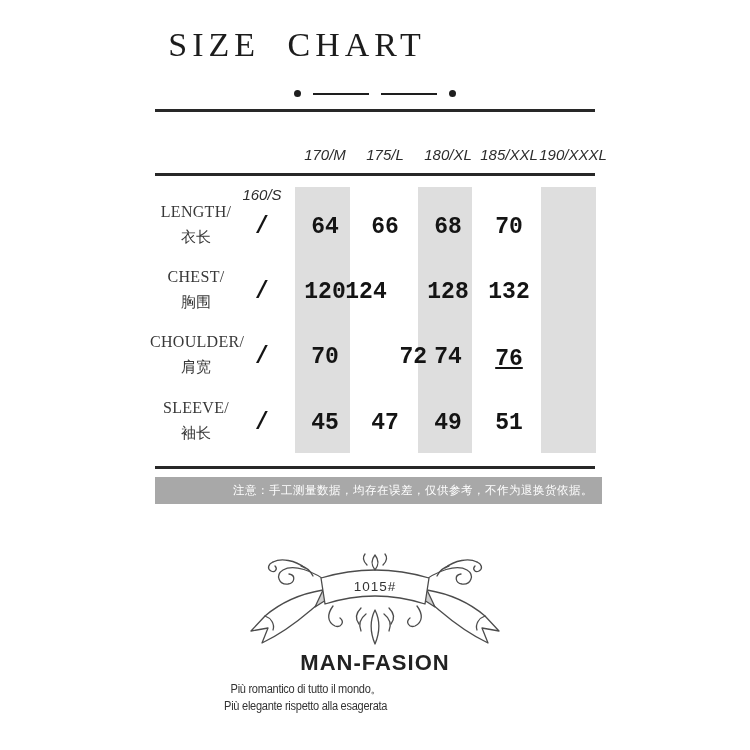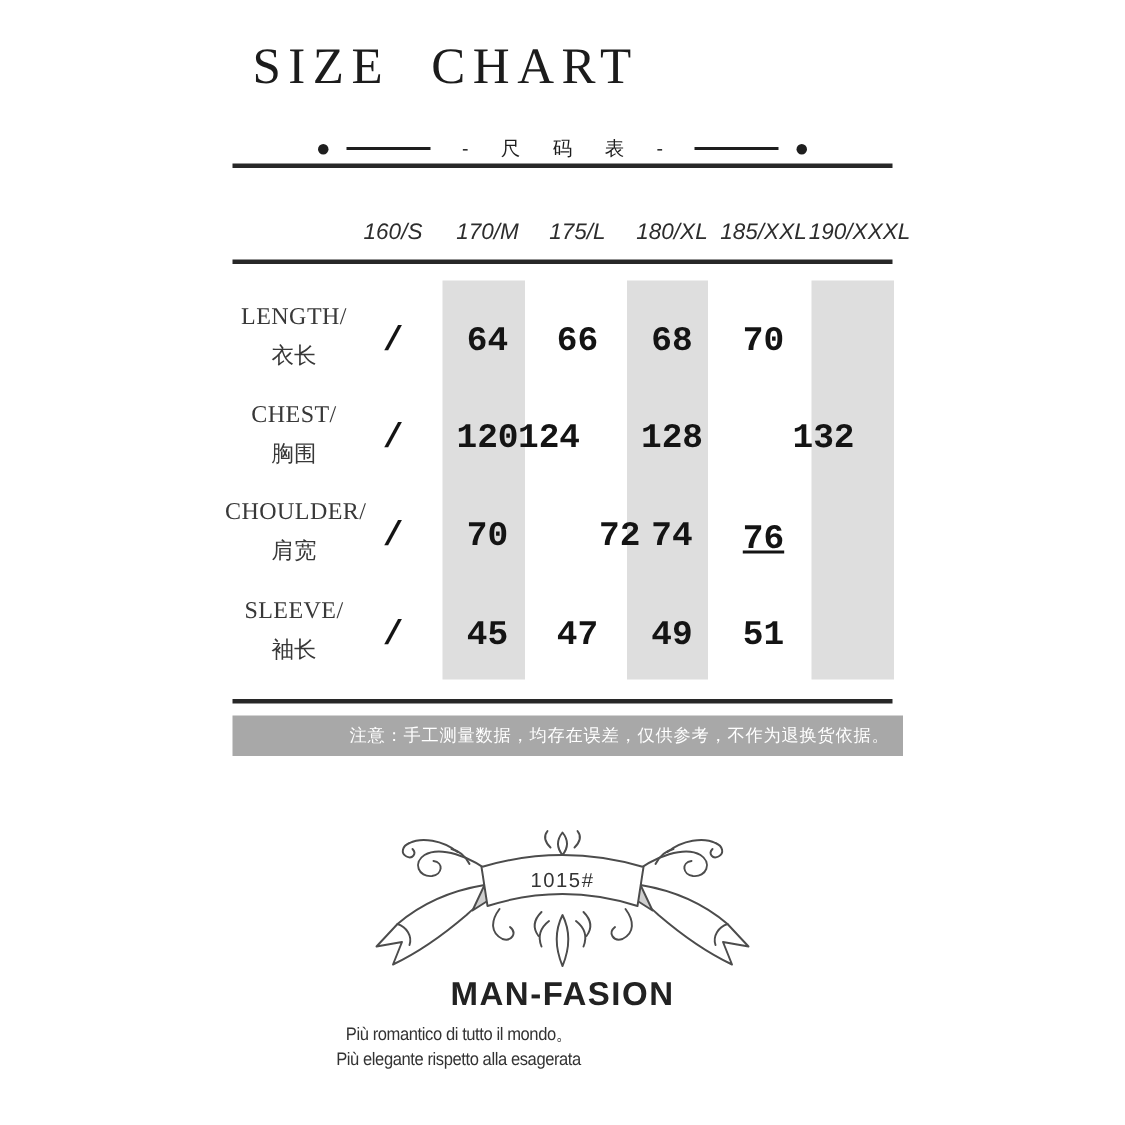--- a/index.html
+++ b/index.html
@@ -68,33 +68,32 @@
 </style>
 </head>
 <body>
 
 <div>
 
   <div class="abs title">SIZE CHART</div>
   <div class="abs subtitle-row">
     <span class="dot"></span>
     <span class="hline"></span>
-    <span class="subtitle-text">- 尺 码 表 -</span>
     <span class="hline"></span>
     <span class="dot"></span>
   </div>
 
   <div class="abs rule rule1"></div>
   <div class="abs rule rule2"></div>
   <div class="abs rule rule3"></div>
   <div class="abs stripe stripe-1"></div>
   <div class="abs stripe stripe-2"></div>
   <div class="abs stripe stripe-3"></div>
 
-  <div class="abs col-head" style="left:220px;">160/S</div>
+  <div class="abs col-head" style="left:220px;margin-top:40px;">160/S</div>
   <div class="abs col-head" style="left:283px;">170/M</div>
   <div class="abs col-head" style="left:343px;">175/L</div>
   <div class="abs col-head" style="left:406px;">180/XL</div>
   <div class="abs col-head" style="left:467px;">185/XXL</div>
   <div class="abs col-head" style="left:531px;">190/XXXL</div>
 
   <div class="abs row-label" style="top:203px;">
     <div class="en">LENGTH/</div>
     <div class="cn">衣长</div>
   </div>
@@ -106,21 +105,21 @@
   <div class="abs cell" style="left:527px;top:214px;"></div>
 
   <div class="abs row-label" style="top:268px;">
     <div class="en">CHEST/</div>
     <div class="cn">胸围</div>
   </div>
   <div class="abs cell" style="left:220px;top:279px;">/</div>
   <div class="abs cell" style="left:283px;top:279px;">120</div>
   <div class="abs cell" style="left:324px;top:279px;">124</div>
   <div class="abs cell" style="left:406px;top:279px;">128</div>
-  <div class="abs cell" style="left:467px;top:279px;padding-left:40px;">132</div>
+  <div class="abs cell" style="left:467px;top:279px;">132</div>
   <div class="abs cell" style="left:527px;top:279px;"></div>
 
   <div class="abs row-label" style="top:333px;">
     <div class="en">CHOULDER/</div>
     <div class="cn">肩宽</div>
   </div>
   <div class="abs cell" style="left:220px;top:344px;">/</div>
   <div class="abs cell" style="left:283px;top:344px;">70</div>
   <div class="abs cell" style="left:343px;top:344px;text-align:right;">72</div>
   <div class="abs cell" style="left:406px;top:344px;">74</div>

